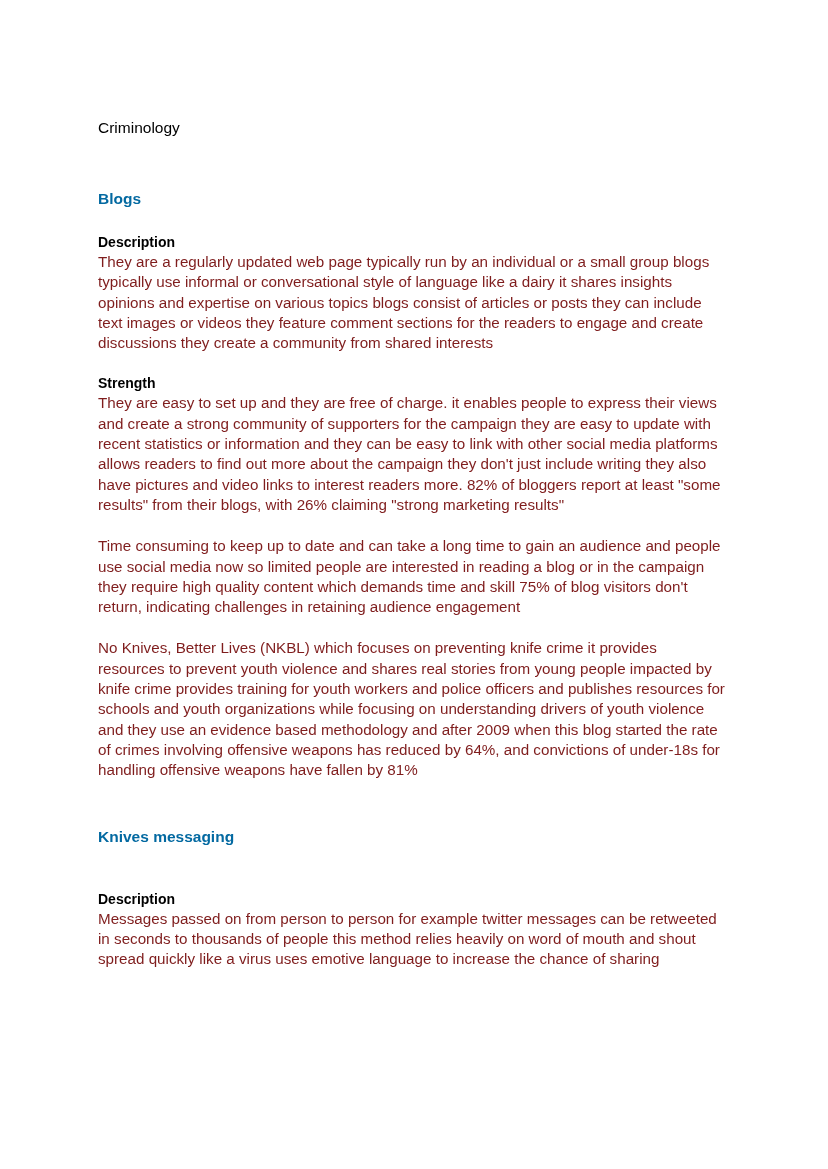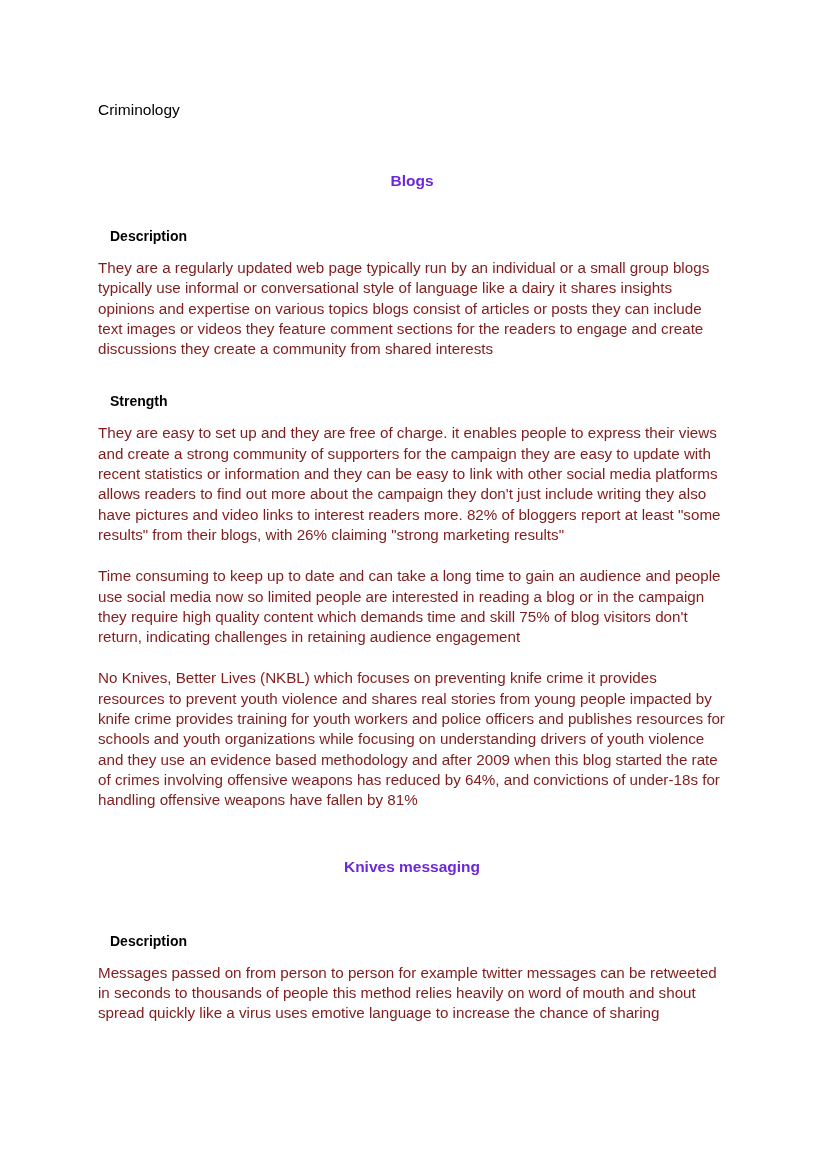--- a/index.html
+++ b/index.html
@@ -28,42 +28,43 @@
     top: 100px;
     width: 628px;
   }
 
   
   .doc-header {
     font-size: 15.5px;
     line-height: 20px;
     font-weight: normal;
     color: #000;
+    margin-top: 18px;
   }
   .doc-header .hdr-line {
     display: block;
     white-space: pre;
   }
 
   
   .section-title {
-    text-align: center;
+    text-align: left;
     font-size: 15.5px;
     font-weight: bold;
     line-height: 20px;
-    color: #6d28d9;
+    color: #0369a1;
   }
 
   
   .sub-heading {
     font-size: 14px;
     font-weight: bold;
     line-height: 19px;
     color: #000;
-    margin: 12px;
+    margin: 0;
   }
 
   
   .body-text {
     font-size: 15.2px;
     line-height: 20.3px;
     font-weight: normal;
     color: #7f1d1d;
     margin: 0;
     text-align: left;

